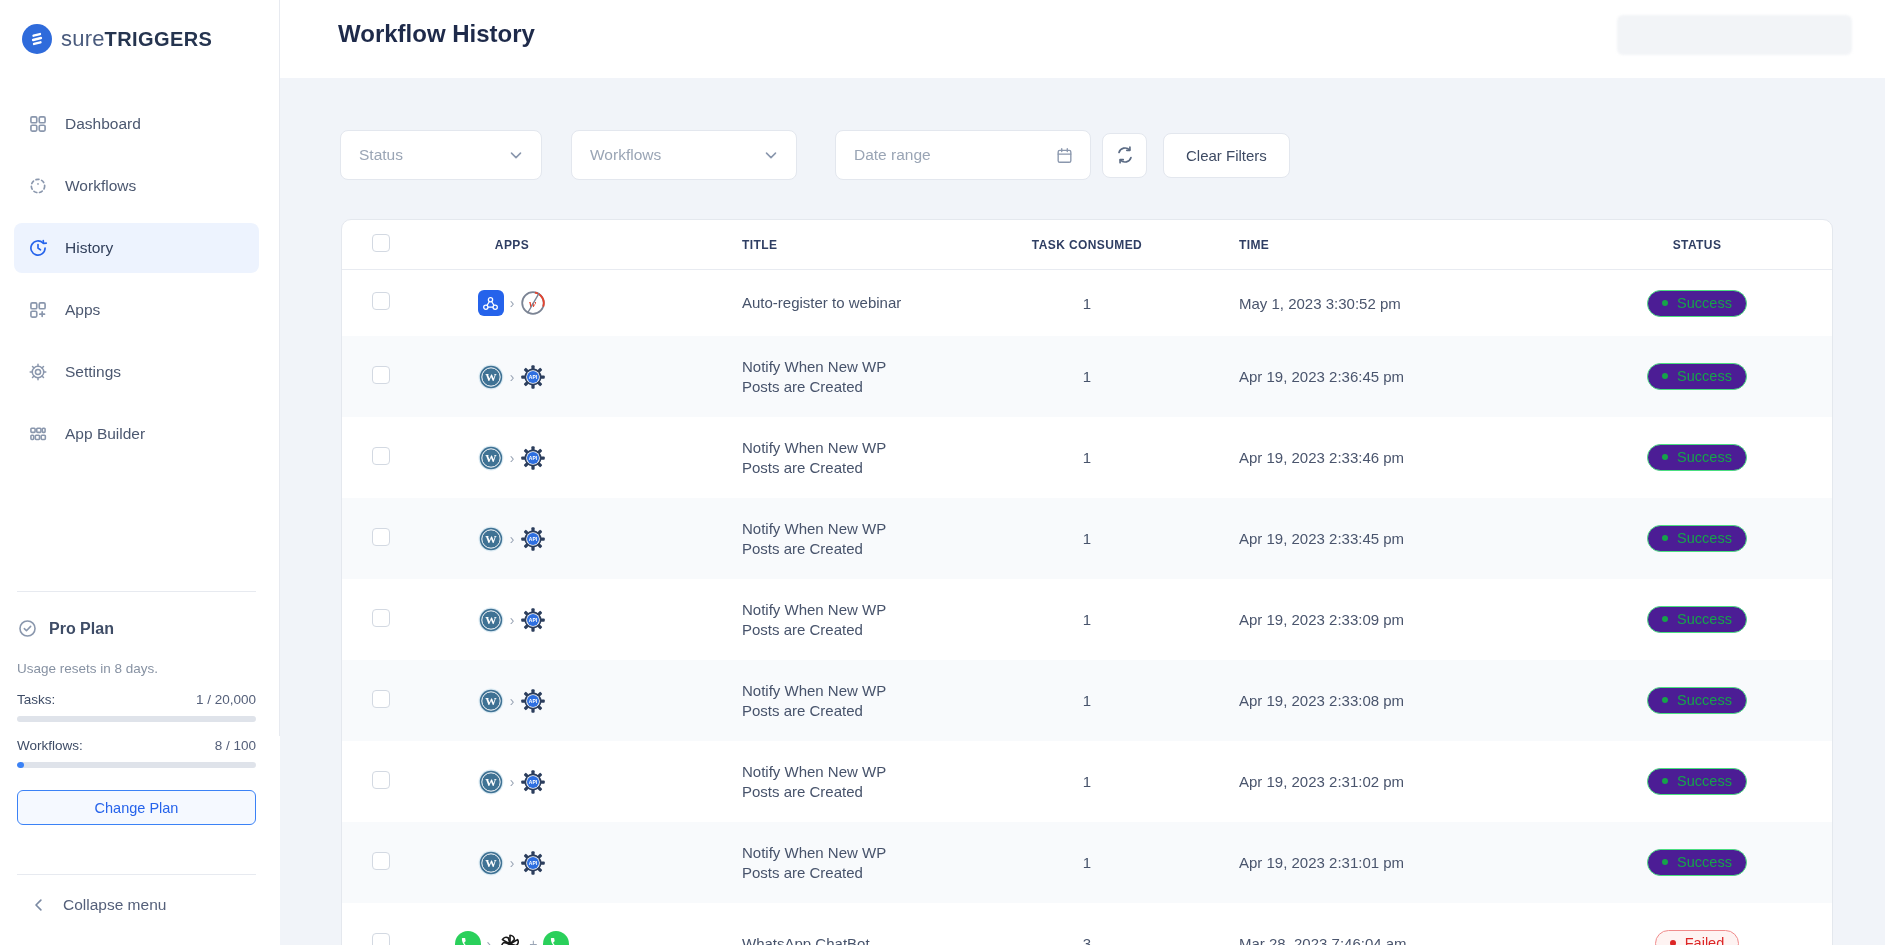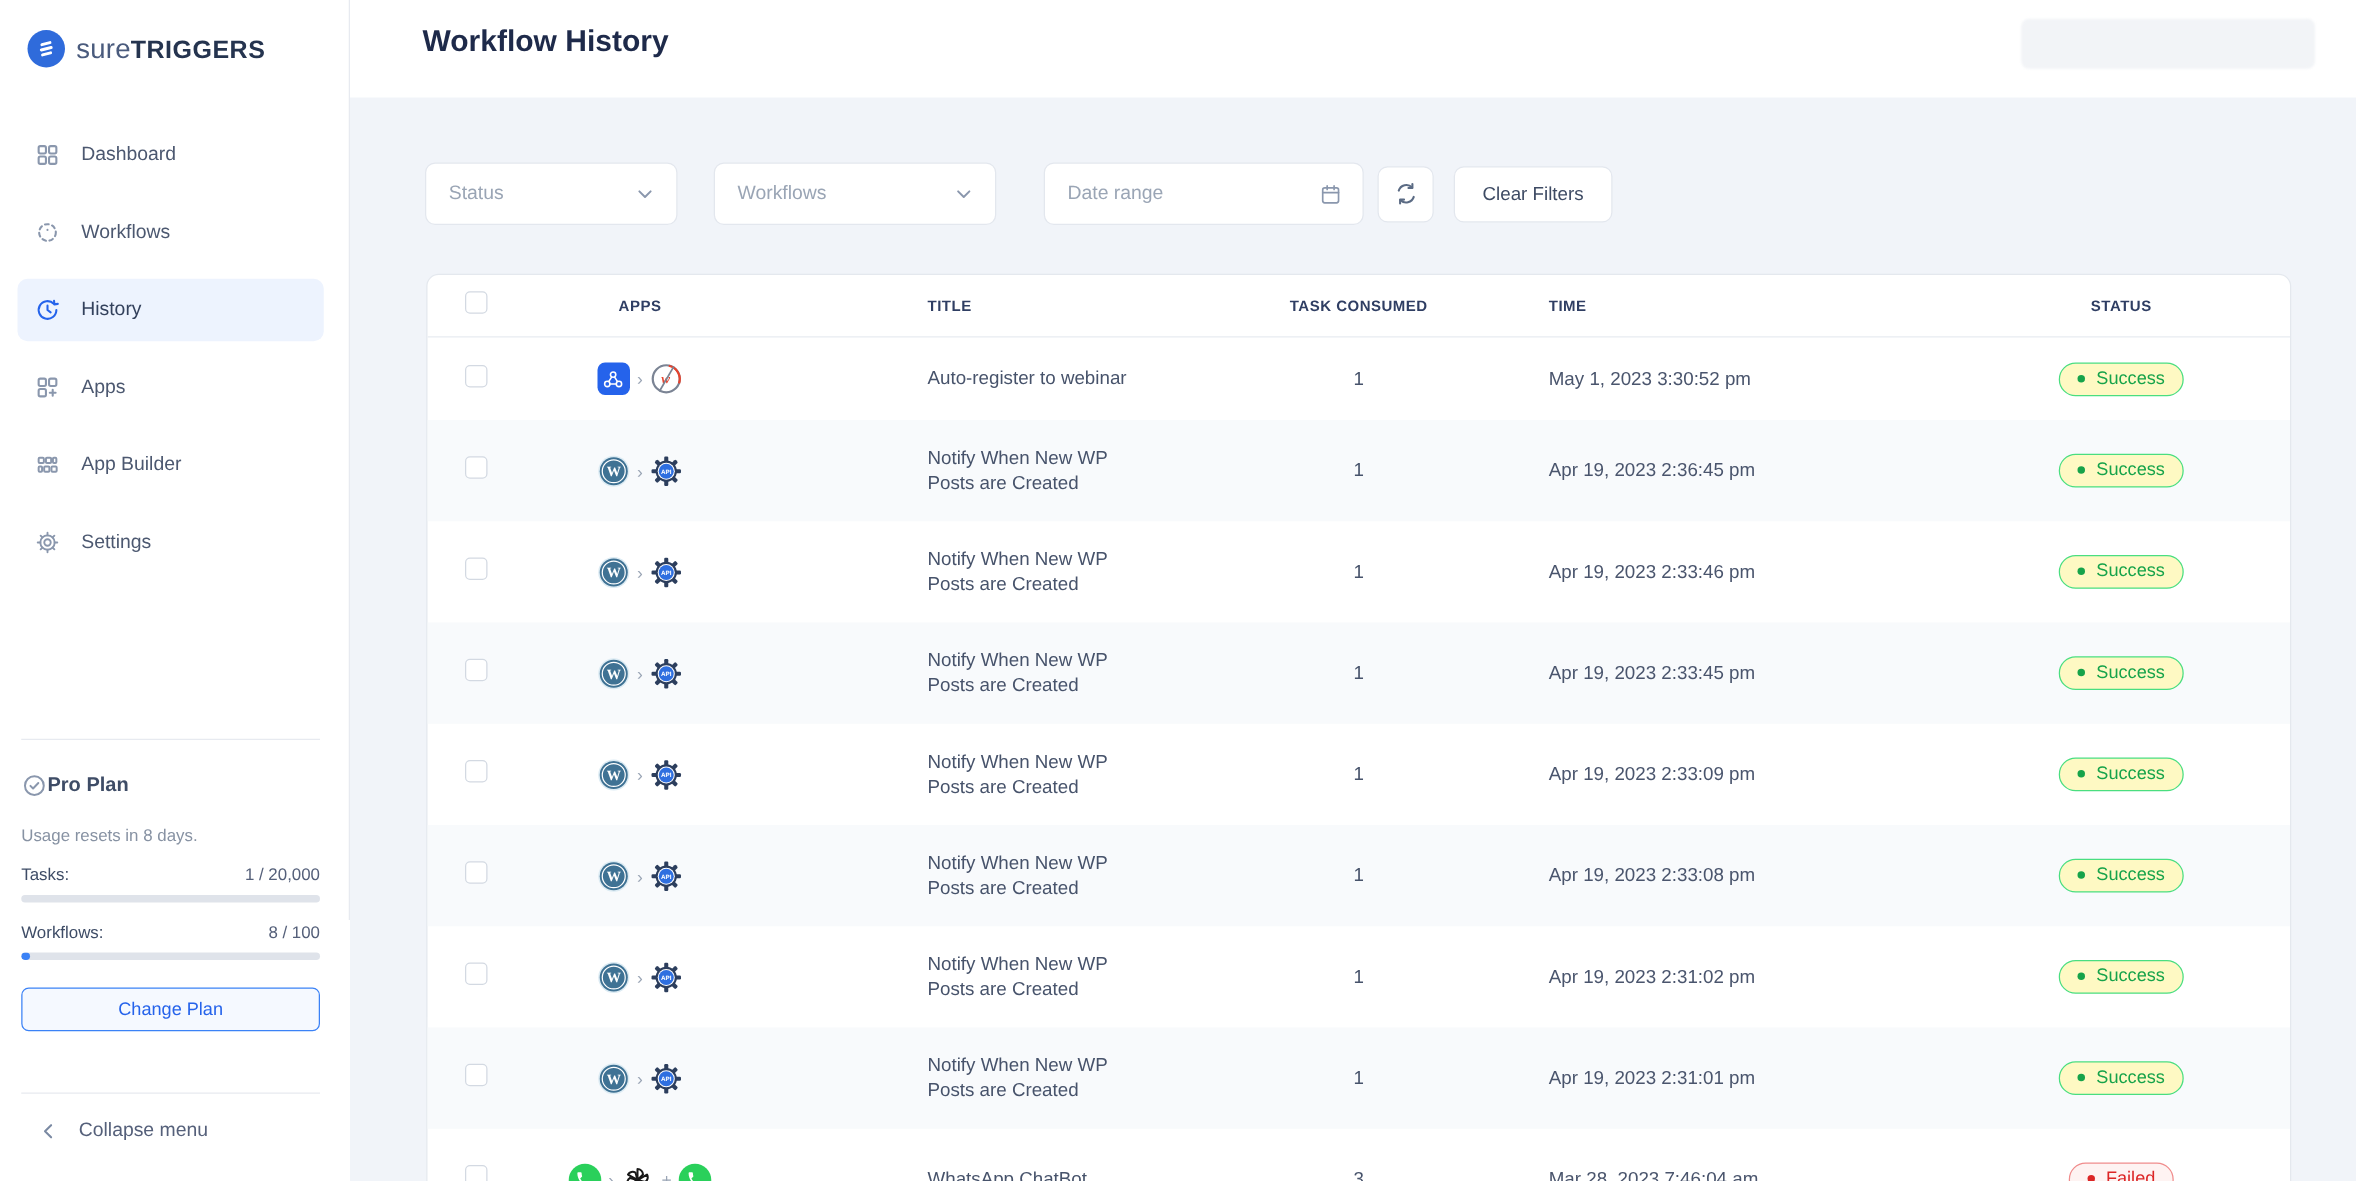--- a/index.html
+++ b/index.html
@@ -20,21 +20,21 @@
   .nav-item { height: 50px; display: flex; align-items: center; padding-left: 14px;
               border-radius: 8px; margin-bottom: 12px; cursor: pointer; color: #56627b; }
   .nav-item .nav-icon { width: 20px; height: 20px; color: #8a97ad; display: flex; }
   .nav-item .nav-label { margin-left: 17px; font-size: 15.5px; color: #4c5870; }
   .nav-item.active { background: #edf3fe; }
   .nav-item.active .nav-icon { color: #2563eb; }
   .nav-item.active .nav-label { color: #33415c; font-weight: 500; }
 
   .plan-divider-top { position: absolute; left: 17px; right: 23px; top: 591px; border-top: 1px solid #e7eaf0; }
   .plan { position: absolute; left: 17px; right: 23px; top: 618px; }
-  .plan-head { display: flex; align-items: center; }
+  .plan-head { display: flex; align-items: center; gap: 11px; }
   .plan-head .plan-icon { width: 21px; height: 21px; color: #8a97ad; display: flex; }
   .plan-name { font-size: 16px; font-weight: 600; color: #3e4c66; }
   .plan-note { margin-top: 22px; font-size: 13.5px; color: #8792a3; }
   .meter-row { display: flex; justify-content: space-between; align-items: baseline; margin-top: 16px; }
   .meter-label { font-size: 13.5px; font-weight: 400; color: #3e4c66; }
   .meter-value { font-size: 13.5px; color: #55607a; }
   .meter-bar { margin-top: 9px; height: 6px; background: #dfe3ea; border-radius: 3px; overflow: hidden; }
   .meter-fill { height: 100%; background: #3b82f6; border-radius: 3px; }
   .change-plan-btn { margin-top: 22px; width: 100%; height: 35px; border: 1px solid #3b82f6;
                      background: #f5f9ff; color: #2563eb; font-size: 14.5px; border-radius: 6px;
@@ -89,21 +89,21 @@
   .wa-circle { width: 26px; height: 26px; border-radius: 50%; background: #2ad05b;
                display: flex; align-items: center; justify-content: center; }
   .cell-title { padding-left: 130px; }
   .cell-title span { display: inline-block; max-width: 175px; font-size: 15px; color: #47536b; line-height: 1.28; }
   .cell-task { text-align: center; font-size: 15px; color: #47536b; }
   .cell-time { padding-left: 17px; font-size: 15px; color: #4a556d; }
   .cell-status { display: flex; justify-content: center; }
   .badge { display: inline-flex; align-items: center; gap: 9px; padding: 4px 14px 5px;
            border-radius: 999px; font-size: 14.5px; }
   .badge .dot { width: 6px; height: 6px; border-radius: 50%; }
-  .badge-success { color: #16a34a; border: 1px solid #4ade80; background: #fef9c3; }
+  .badge-success { color: #16a34a; border: 1px solid #4ade80; background: #4c1d95; }
   .badge-success .dot { background: #16a34a; }
   .badge-failed { color: #dc2626; border: 1px solid #f08c8c; background: #fef3f2; }
   .badge-failed .dot { background: #dc2626; }
 </style>
 </head>
 <body>
 
 <aside class="sidebar">
   <div class="logo">
     <span class="logo-mark">
@@ -159,41 +159,41 @@
             <rect x="13.5" y="3.5" width="7" height="7" rx="1.6"></rect>
             <rect x="3.5" y="13.5" width="7" height="7" rx="1.6"></rect>
             <path d="M17 14.2v5.6M14.2 17h5.6"></path>
           </svg>
         </span>
     <span class="nav-label">Apps</span>
   </div>
 
   <div class="nav-item">
     <span class="nav-icon">
+          <svg viewBox="0 0 24 24" fill="none" stroke="currentColor" stroke-width="1.8" stroke-linecap="round">
+            <circle cx="12" cy="12" r="3.1"></circle>
+            <circle cx="12" cy="12" r="6.9"></circle>
+            <path d="M12 2.6v2.6M12 18.8v2.6M2.6 12h2.6M18.8 12h2.6M5.4 5.4l1.8 1.8M16.8 16.8l1.8 1.8M18.6 5.4l-1.8 1.8M7.2 16.8l-1.8 1.8"></path>
+          </svg>
+        </span>
+    <span class="nav-label">Settings</span>
+  </div>
+
+  <div class="nav-item">
+    <span class="nav-icon">
           <svg viewBox="0 0 24 24" fill="none" stroke="currentColor" stroke-width="1.9">
             <rect x="3.5" y="5" width="5" height="5" rx="1"></rect>
             <rect x="10.5" y="5" width="5" height="5" rx="1"></rect>
             <rect x="17.2" y="5" width="3.3" height="5" rx="1"></rect>
             <rect x="3.5" y="13.5" width="3.3" height="5" rx="1"></rect>
             <rect x="8.8" y="13.5" width="5" height="5" rx="1"></rect>
             <rect x="15.8" y="13.5" width="5" height="5" rx="1"></rect>
           </svg>
         </span>
     <span class="nav-label">App Builder</span>
-  </div>
-
-  <div class="nav-item">
-    <span class="nav-icon">
-          <svg viewBox="0 0 24 24" fill="none" stroke="currentColor" stroke-width="1.8" stroke-linecap="round">
-            <circle cx="12" cy="12" r="3.1"></circle>
-            <circle cx="12" cy="12" r="6.9"></circle>
-            <path d="M12 2.6v2.6M12 18.8v2.6M2.6 12h2.6M18.8 12h2.6M5.4 5.4l1.8 1.8M16.8 16.8l1.8 1.8M18.6 5.4l-1.8 1.8M7.2 16.8l-1.8 1.8"></path>
-          </svg>
-        </span>
-    <span class="nav-label">Settings</span>
   </div>
 </nav>
 
   <div class="plan-divider-top"></div>
 
   <div class="plan">
     <div class="plan-head">
       <span class="plan-icon">
         <svg viewBox="0 0 24 24" fill="none" stroke="currentColor" stroke-width="1.8" stroke-linecap="round" stroke-linejoin="round">
           <circle cx="12" cy="12" r="8.6"></circle>

